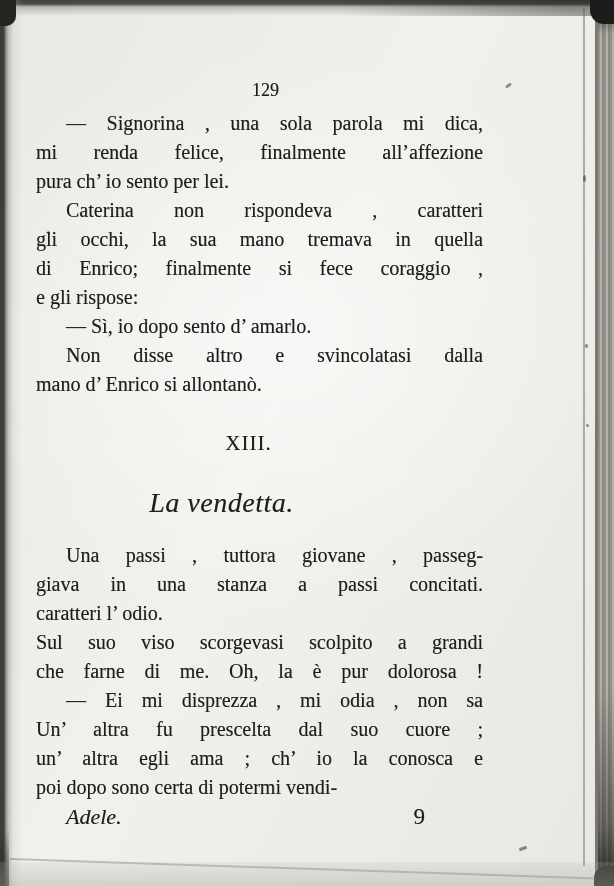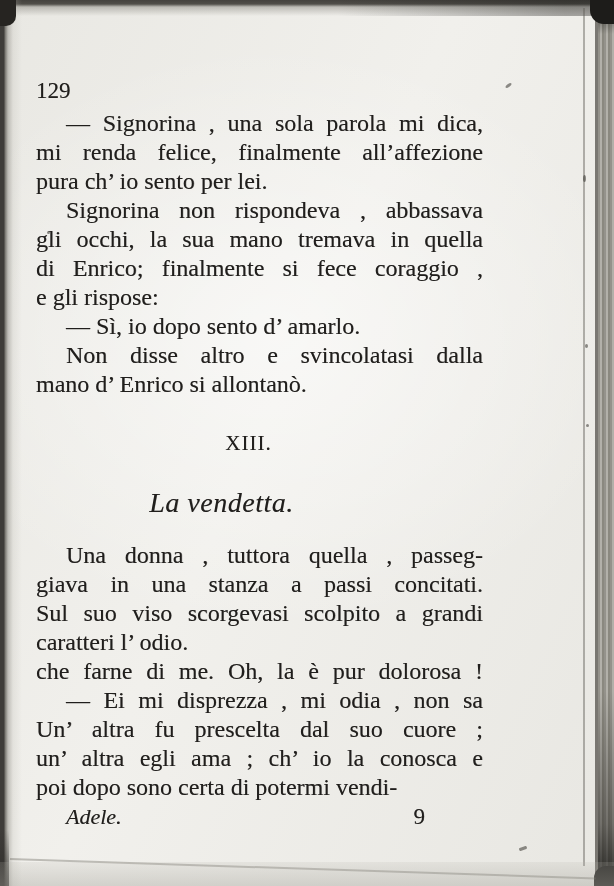--- a/index.html
+++ b/index.html
@@ -38,22 +38,22 @@
   .speck{position:absolute;background:rgba(55,52,48,.55);border-radius:50%;}
   .s1{left:505px;top:84px;width:7px;height:3px;transform:rotate(-35deg);}
   .s2{left:583px;top:175px;width:3px;height:7px;}
   .s3{left:585px;top:344px;width:3px;height:4px;}
   .s4{left:47px;top:231px;width:3px;height:3px;}
   .s5{left:519px;top:847px;width:8px;height:3px;transform:rotate(-20deg);border-radius:1px;}
   .s6{left:586px;top:424px;width:3px;height:3px;}
   
   .text-col{position:absolute;left:36px;top:76px;width:447px;
     text-shadow:.3px .3px 0 rgba(32,30,28,.45);}
-  .page-number{height:29px;line-height:29px;font-size:23px;text-align:left;margin:0 -12px 4px 0;}
-  .ln{height:29px;line-height:29px;font-size:24px;
+  .page-number{height:29px;line-height:29px;font-size:18px;text-align:center;margin:0 -12px 4px 0;}
+  .ln{height:29px;line-height:29px;font-size:20px;
     text-align:justify;text-align-last:justify;text-justify:inter-word;}
   .ln.last{text-align-last:left;}
   .ln.in{text-indent:30px;}
   .chapter{height:29px;line-height:29px;font-size:21px;text-align:center;
     letter-spacing:1px;margin:30px 22px 0 0;}
   .subchapter{height:29px;line-height:29px;font-size:28px;font-style:italic;
     text-align:center;margin:30px 76px 24px 0;letter-spacing:.5px;}
   .footer{display:flex;justify-content:space-between;align-items:baseline;
     padding:0 58px 0 30px;height:29px;line-height:29px;}
   .catchword{font-style:italic;font-size:22px;}
@@ -86,43 +86,43 @@
 
     <div class="page-number">129</div>
 
     <div>
       <div class="ln in">— Signorina , una sola parola mi dica,</div>
       <div class="ln">mi renda felice, finalmente all’affezione</div>
       <div class="ln last">pura ch’ io sento per lei.</div>
     </div>
 
     <div>
-      <div class="ln in">Signorina non rispondeva , abbassava</div>
+      <div class="ln in">Caterina non rispondeva , caratteri</div>
       <div class="ln">gli occhi, la sua mano tremava in quella</div>
       <div class="ln">di Enrico; finalmente si fece coraggio ,</div>
       <div class="ln last">e gli rispose:</div>
     </div>
 
     <div>
       <div class="ln in last">— Sì, io dopo sento d’ amarlo.</div>
     </div>
 
     <div>
       <div class="ln in">Non disse altro e svincolatasi dalla</div>
       <div class="ln last">mano d’ Enrico si allontanò.</div>
     </div>
 
     <div class="chapter">XIII.</div>
     <div class="subchapter">La vendetta.</div>
 
     <div>
-      <div class="ln in">Una donna , tuttora quella , passeg-</div>
+      <div class="ln in">Una passi , tuttora giovane , passeg-</div>
       <div class="ln">giava in una stanza a passi concitati.</div>
+      <div class="ln last">caratteri l’ odio.</div>
       <div class="ln">Sul suo viso scorgevasi scolpito a grandi</div>
-      <div class="ln last">caratteri l’ odio.</div>
     </div>
 
     <div>
       <div class="ln">che farne di me. Oh, la è pur dolorosa !</div>
       <div class="ln in">— Ei mi disprezza , mi odia , non sa</div>
       <div class="ln">Un’ altra fu prescelta dal suo cuore ;</div>
       <div class="ln">un’ altra egli ama ; ch’ io la conosca e</div>
       <div class="ln last">poi dopo sono certa di potermi vendi-</div>
     </div>
 

